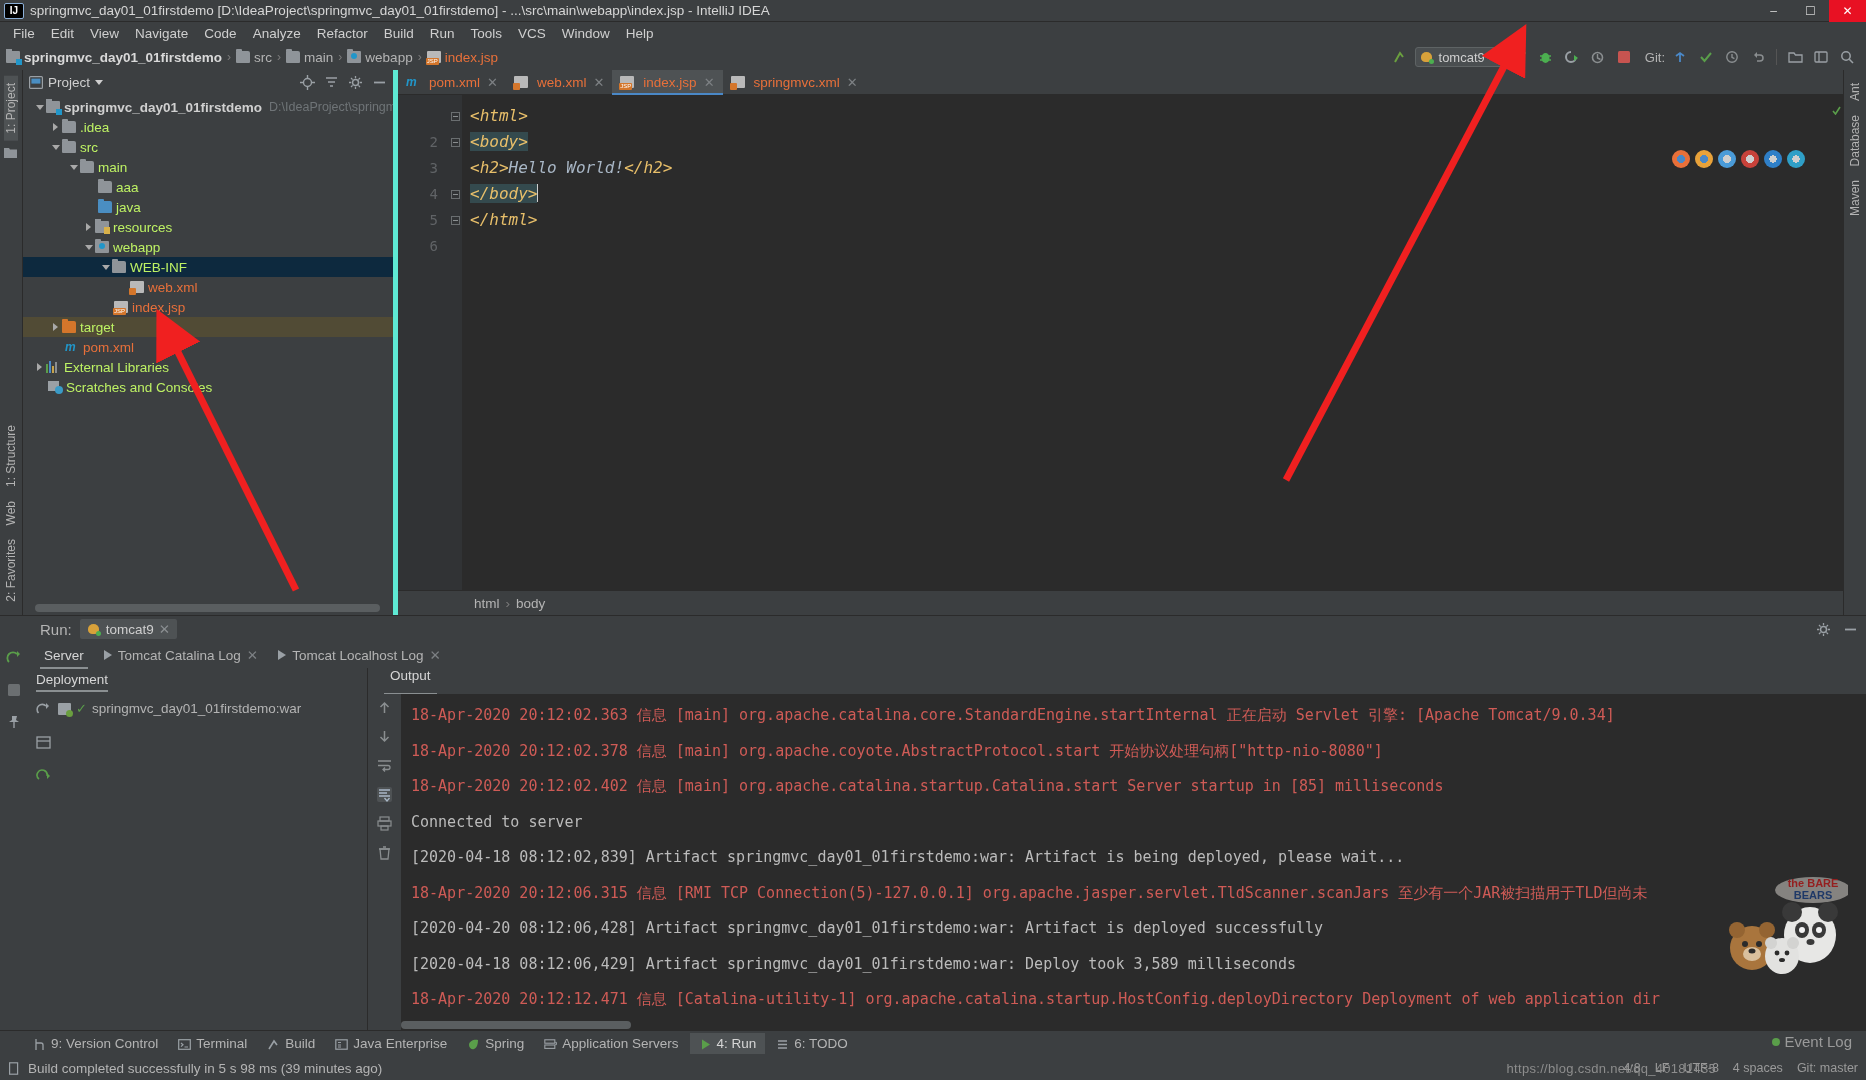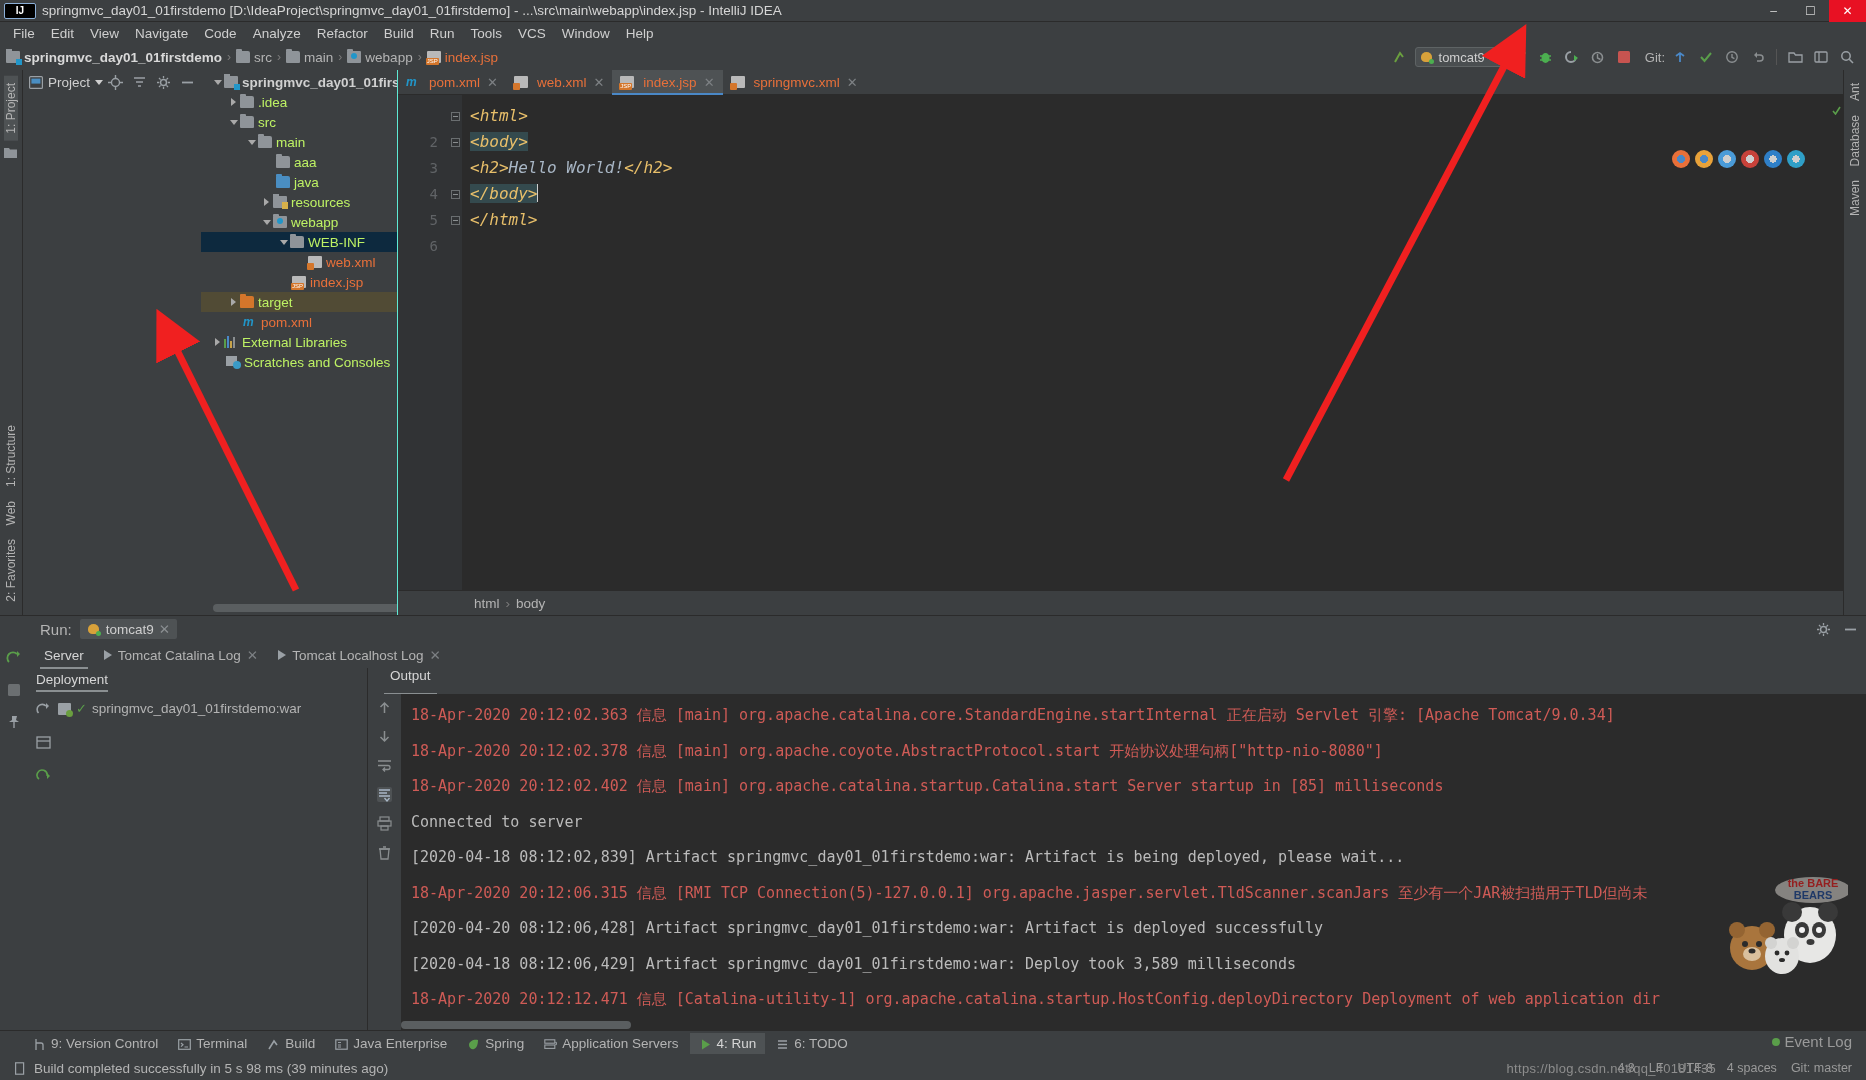--- a/index.html
+++ b/index.html
@@ -12,21 +12,21 @@
     -webkit-font-smoothing:antialiased;
   }
   .app { position:relative; width:1866px; height:1080px; display:flex; flex-direction:column; }
 
   
   .titlebar {
     height:22px; background:#3c3f41; display:flex; align-items:center;
     border-bottom:1px solid #2b2b2b; position:relative; flex:none;
   }
   .title-icon {
-    width:32px; height:16px; margin:0 6px 0 4px; background:#000000;
+    width:20px; height:16px; margin:0 6px 0 4px; background:#000000;
     border:1px solid #8cb0d8; border-radius:2px; color:#fff; font-size:10px;
     line-height:14px; text-align:center; font-weight:bold; flex:none;
   }
   .title-text { font-size:13.5px; color:#d6d6d6; white-space:nowrap; }
   .win-btns { margin-left:auto; display:flex; height:22px; }
   .win-btn {
     width:37px; height:22px; display:flex; align-items:center; justify-content:center;
     color:#cfcfcf; font-size:12px;
   }
   .win-btn.close { background:#e81123; color:#fff; }
@@ -98,22 +98,22 @@
   .rail-tab {
     writing-mode:vertical-rl; transform:rotate(180deg);
     font-size:12px; color:#b4b4b4; padding:7px 0; white-space:nowrap;
     display:flex; align-items:center; gap:4px;
   }
   .rail-tab.active { background:#4e5254; }
   .rail-ico { width:13px; height:13px; display:block; margin:5px 0; }
 
   
   .project-panel {
-    width:375px; background:#3c3f41; display:flex; flex-direction:row;
-    border-right:1px solid #5eead4; flex:none; min-width:0;
+    width:375px; background:#3c3f41; display:flex; flex-direction:column;
+    border-right:5px solid #5eead4; flex:none; min-width:0;
   }
   .pp-header {
     height:25px; display:flex; align-items:center; padding:0 6px; gap:5px; flex:none;
   }
   .pp-title { font-size:13.5px; color:#cfcfcf; }
   .pp-header .sp { margin-left:auto; display:flex; align-items:center; gap:9px; }
   .pp-tree { flex:1; overflow:hidden; position:relative; font-size:13.5px; padding-top:2px; }
   .trow { height:20px; display:flex; align-items:center; white-space:nowrap; position:relative; }
   .trow.sel { background:#0d293e; }
   .trow.hi { background:#514b35; }
@@ -239,21 +239,21 @@
   .console-hscroll { position:absolute; left:33px; bottom:1px; height:8px; width:230px; background:#5a5e60; border-radius:4px; }
 
   
   .toolwin-bar {
     height:26px; background:#3c3f41; display:flex; align-items:center; gap:2px;
     padding-left:24px; flex:none; border-top:1px solid #2b2b2b;
   }
   .tw-item { display:flex; align-items:flex-end; gap:5px; padding:3px 9px; font-size:13.5px; color:#b4b4b4; white-space:nowrap; }
   .tw-item.active { background:#4e5254; color:#d6d6d6; }
   .statusbar {
-    height:24px; background:#3c3f41; display:flex; align-items:center; padding:0 14px; gap:7px;
+    height:24px; background:#3c3f41; display:flex; align-items:center; padding:0 8px; gap:7px;
     font-size:13.5px; color:#b4b4b4; flex:none; position:relative;
   }
   .status-right { margin-left:auto; display:flex; align-items:center; gap:14px; font-size:12.5px; color:#9a9a9a; }
   .evt { display:flex; align-items:center; gap:4px; color:#9a9a9a; }
   .evt .dot { width:8px; height:8px; border-radius:50%; background:#5a9e4a; }
 
   
   .arrow-overlay { position:absolute; inset:0; pointer-events:none; }
 
   

